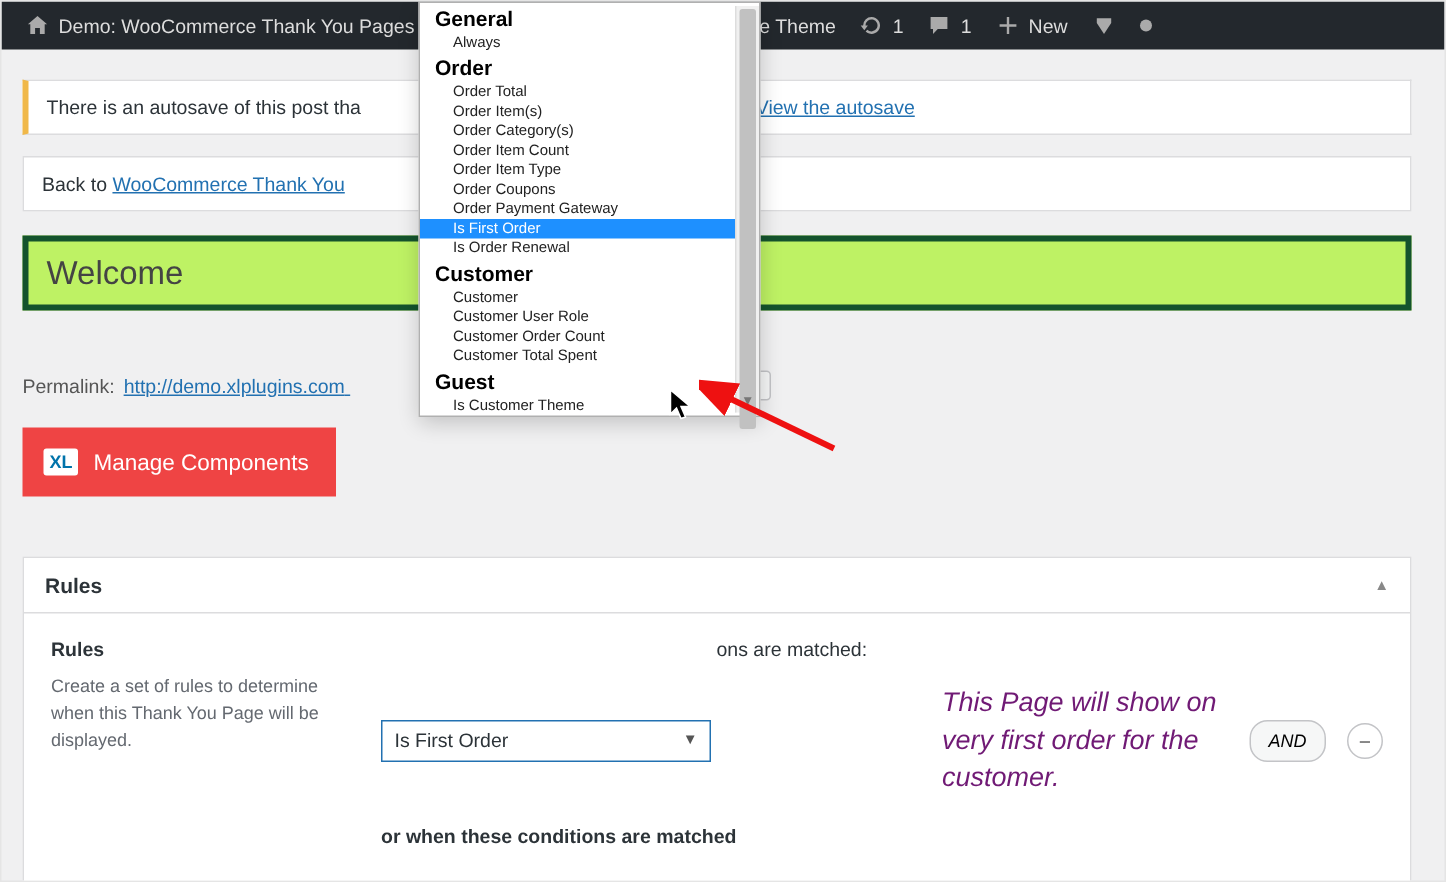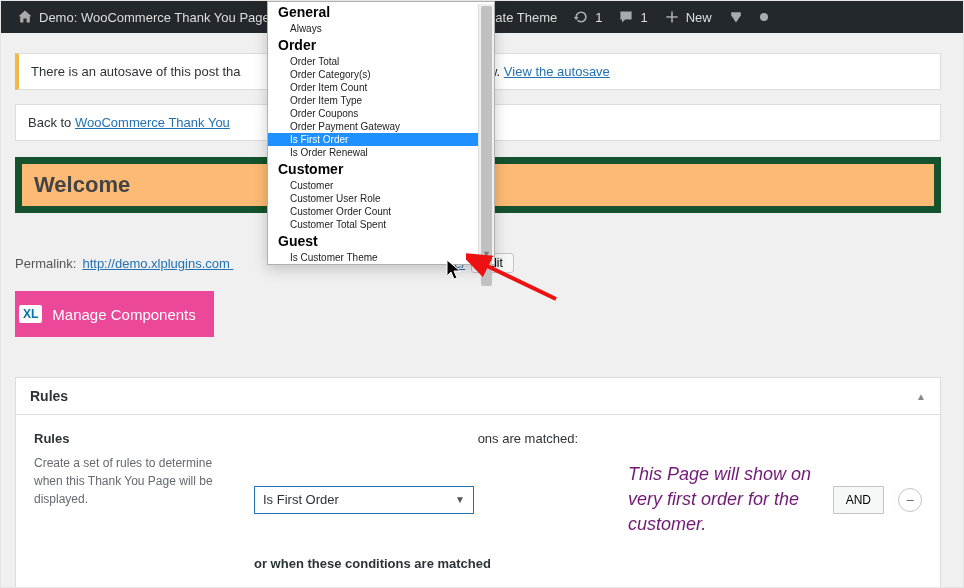--- a/index.html
+++ b/index.html
@@ -26,33 +26,33 @@
   .dot8 { width:8px; height:8px; border-radius:50%; background:#aaa; display:inline-block;}
   
   .wrap { padding:14px 22px 0 14px; }
   .notice {
     background:#fff; border:1px solid #dcdcde; border-left:4px solid #f0b849;
     padding:10px 12px; margin:6px 0 14px;
   }
   .notice a { color:#2271b1; text-decoration:underline; }
   .backbar { background:#fff; border:1px solid #dcdcde; padding:10px 12px; margin-bottom:16px;}
   .backbar a { color:#2271b1; text-decoration:underline; }
-  .titlebox { background:#fdba74; border:7px solid #14532d; padding:8px 12px; margin-bottom:10px;font-weight:bold;}
+  .titlebox { background:#bef264; border:4px solid #14532d; padding:8px 12px; margin-bottom:10px;}
   .titlebox span { font-size:22px; color:#444;}
   .permalink { font-size:13px; color:#555; display:flex; align-items:center; gap:6px;margin-top:40px;}
   .permalink a { color:#2271b1; text-decoration:underline;}
   .perm-gap { display:inline-block;}
   .btn-outline {
     border:1px solid #c3c4c7; background:#f6f7f7; padding:2px 10px; border-radius:3px;
     font-size:12px; cursor:pointer;
   }
   .btn-blue {
     display:inline-flex; align-items:center; gap:10px;
-    background:#ec4899; color:#fff; border:none;
-    padding:14px 18px 14px 4px; font-size:15px; margin-top:18px;
+    background:#ef4444; color:#fff; border:none;
+    padding:14px 18px 14px 14px; font-size:15px; margin-top:18px;
     cursor:pointer;
     text-align:right;
   }
   .xl-badge {
     background:#fff; color:#0073aa; font-weight:700; font-size:12px;
     padding:2px 4px; border-radius:2px;
   }
   
   .panel {
     background:#fff; border:1px solid #dcdcde; margin-top:40px;
@@ -69,32 +69,32 @@
   .rule-row { display:flex; align-items:center; gap:14px;}
   .select {
     width:220px; height:28px; border:1px solid #2271b1; background:#fff;
     display:flex; align-items:center; padding:0 8px; font-size:13px; cursor:pointer;
     position:relative;
   }
   .select .caret { margin-left:auto; font-size:10px; color:#555;}
   .desc { flex:1; color:#701a75; font-size:18px; line-height:1.4;font-style:italic;}
   .and-btn, .or-btn {
     border:1px solid #c3c4c7; background:#f6f7f7; padding:6px 12px;
-    border-radius:1px; cursor:pointer; font-size:12px;
+    border-radius:12px; cursor:pointer; font-size:12px;font-style:italic;
   }
   .minus {
     width:24px; height:24px; border:1px solid #c3c4c7; border-radius:50%;
     display:flex; align-items:center; justify-content:center;
     font-size:14px; color:#666; cursor:pointer;
   }
   .or-line { margin-top:18px; font-size:13px; font-weight:600;}
   .or-wrap { margin-top:26px;}
   
   .dropdown {
-    position:absolute; top:0; left:266px; width:228px;
+    position:absolute; top:0; left:278px; width:228px;
     background:#fff; border:1px solid #b0b0b0;
     box-shadow:0 4px 14px rgba(0,0,0,0.2);
     z-index:50;
   }
   .dd-body { max-height:432px; overflow:hidden; position:relative; }
   .dd-scroll { position:absolute; right:0; top:2px; bottom:2px; width:16px; background:#f0f0f0; border-left:1px solid #ddd;}
   .dd-thumb { position:absolute; left:2px; right:2px; top:2px; height:280px; background:#c1c1c1; border-radius:2px;}
   .dd-arrow { position:absolute; left:0; right:0; bottom:0; height:16px; display:flex; align-items:center; justify-content:center; color:#777; font-size:9px;}
   .dd-grp { font-weight:700; padding:2px 10px; font-size:14px; color:#000;}
   .dd-it { padding:1px 10px 1px 22px; font-size:10px; color:#222; cursor:pointer; }
@@ -226,20 +226,21 @@
   </div>
 
 </div>
 
 <div class="dropdown">
   <div class="dd-body" id="dd-body">
       <div class="dd-grp">General</div>
       <div class="dd-it">Always</div>
       <div class="dd-grp">Order</div>
       <div class="dd-it">Order Total</div>
+      <div class="dd-it">Order Item(s)</div>
       <div class="dd-it">Order Category(s)</div>
       <div class="dd-it">Order Item Count</div>
       <div class="dd-it">Order Item Type</div>
       <div class="dd-it">Order Coupons</div>
       <div class="dd-it">Order Payment Gateway</div>
       <div class="dd-it sel">Is First Order</div>
       <div class="dd-it">Is Order Renewal</div>
       <div class="dd-grp">Customer</div>
       <div class="dd-it">Customer</div>
       <div class="dd-it">Customer User Role</div>

